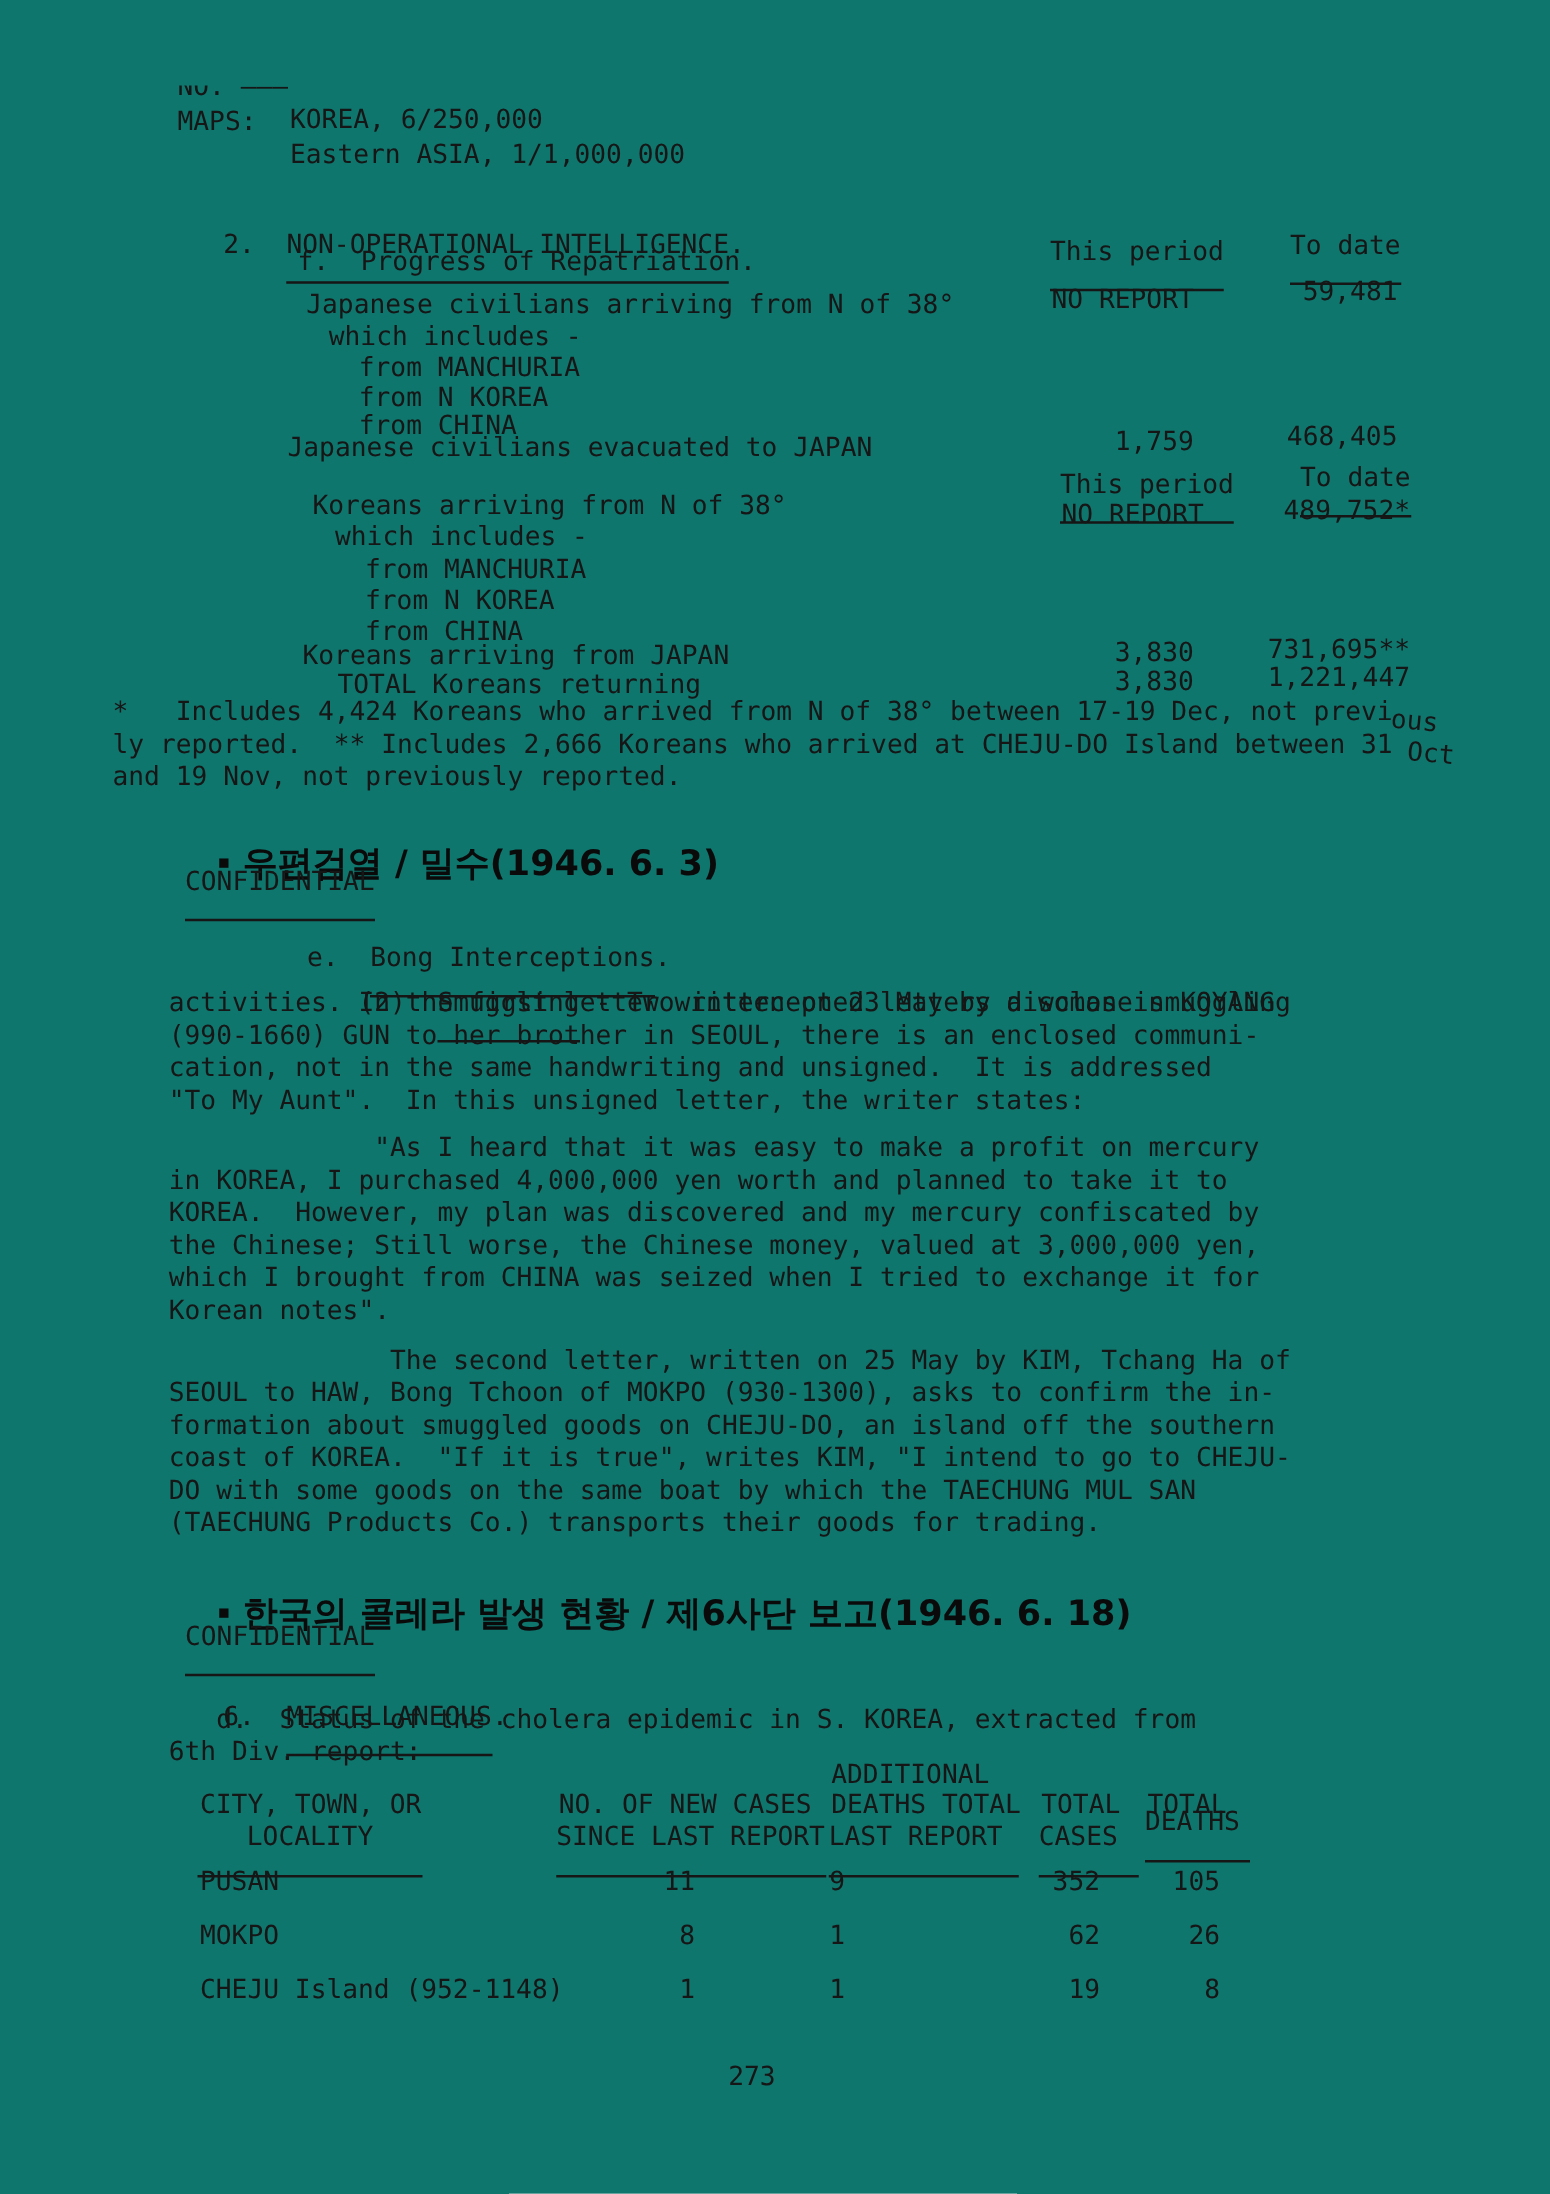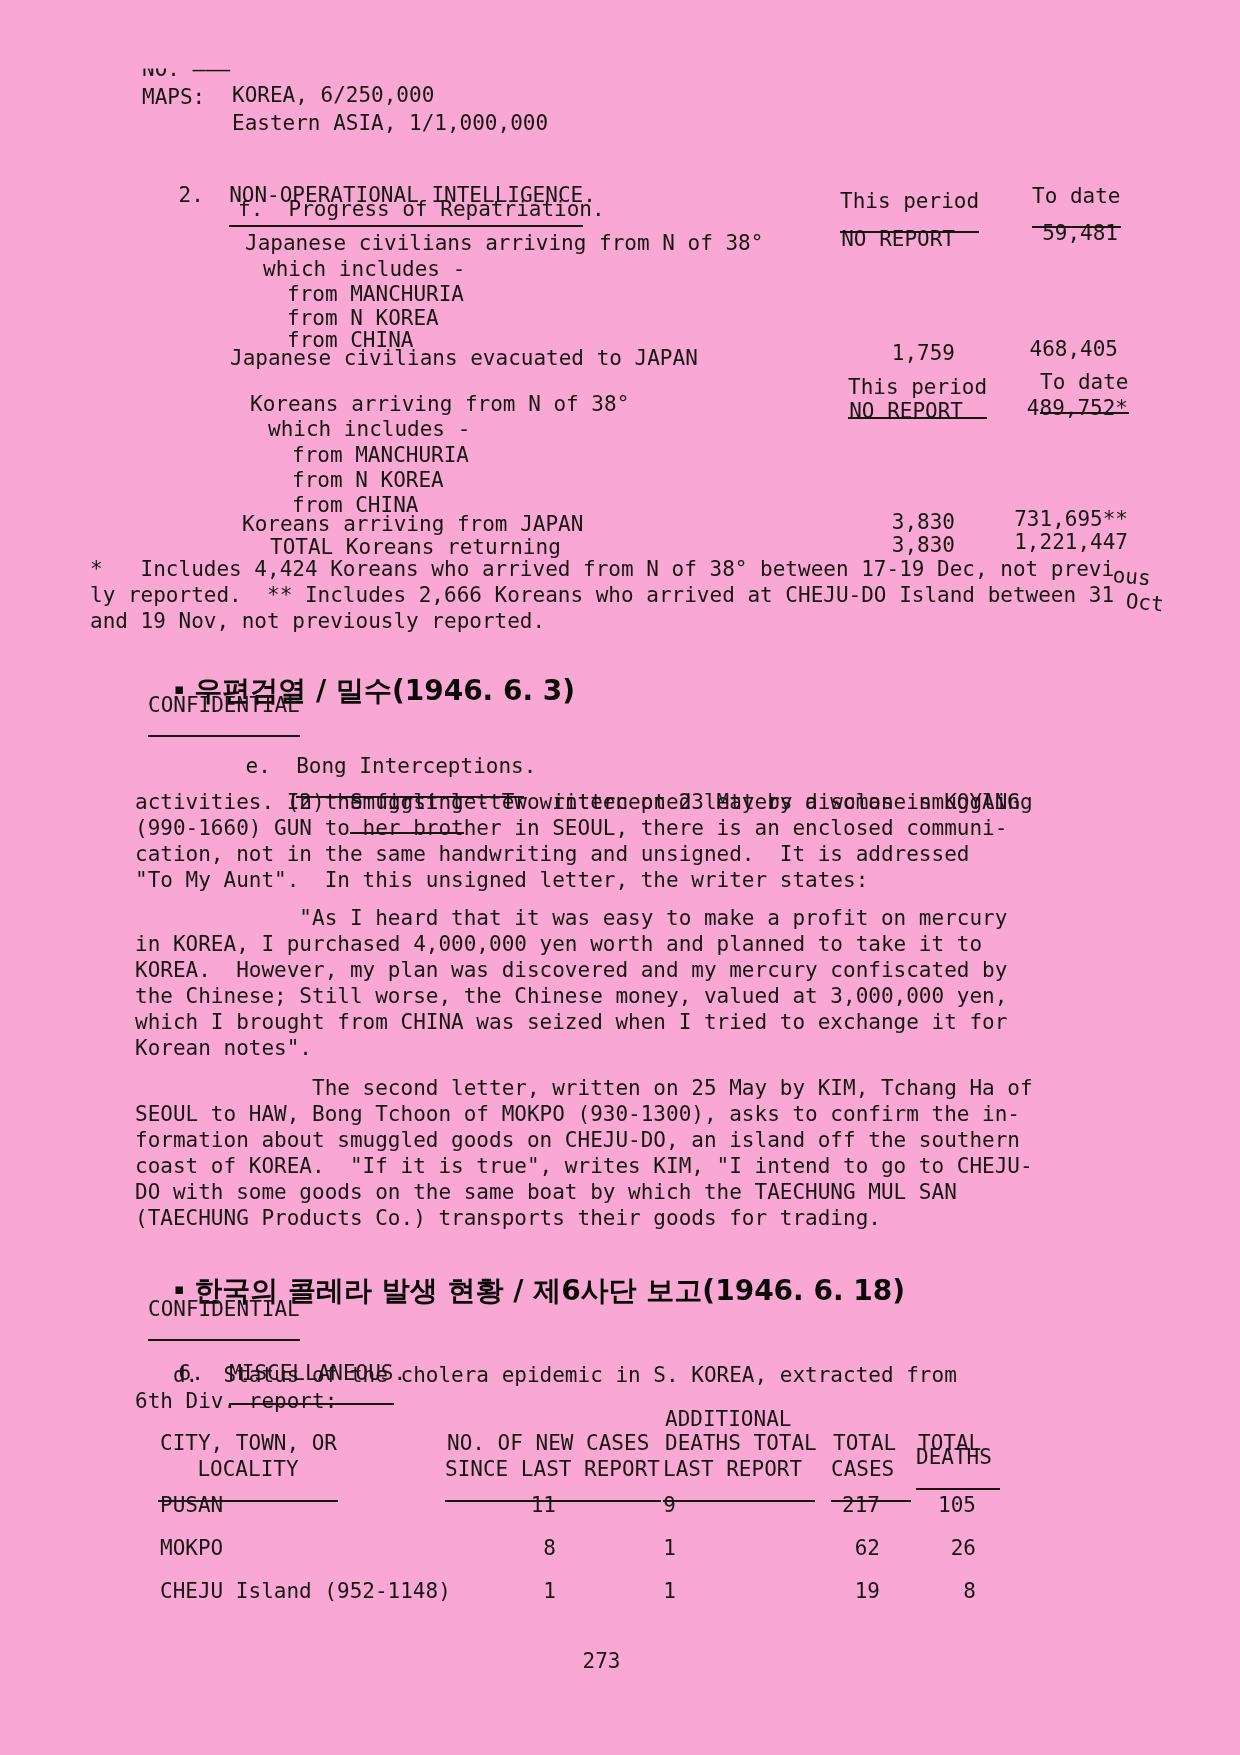--- a/index.html
+++ b/index.html
@@ -1,20 +1,20 @@
 <!DOCTYPE html>
 <html><head>
 <meta charset="utf-8">
 <style>
   html,body{margin:0;padding:0;background:#e8e8e8;}
   .page{
     position:relative;
     width:1240px;height:1755px;
     margin:0 auto;
-    background:#f9a8d4;
+    background:#0f766e;
     overflow:hidden;
     color:#161616;
   }
   .t{
     position:absolute;
     white-space:pre;
     font-family:"DejaVu Sans Mono","Liberation Mono",monospace;
     font-size:21px;line-height:26px;
     color:#161616;
   }
@@ -146,21 +146,21 @@
   <div class="t u ctr" style="left:158px;top:1456px;width:180px">LOCALITY</div>
   <div class="t u" style="left:445px;top:1456px;width:216px">SINCE LAST REPORT</div>
   <div class="t u" style="left:663px;top:1456px;width:152px">LAST REPORT</div>
   <div class="t u" style="left:831px;top:1456px;width:80px">CASES</div>
   <div class="t u" style="left:916px;top:1444px;width:84px">DEATHS</div>
 
   <div>
     <div class="t" style="left:160px;top:1492px">PUSAN</div>
     <div class="t ra" style="left:466px;top:1492px;width:90px">11</div>
     <div class="t ra" style="left:586px;top:1492px;width:90px">9</div>
-    <div class="t ra" style="left:790px;top:1492px;width:90px">217</div>
+    <div class="t ra" style="left:790px;top:1492px;width:90px">352</div>
     <div class="t ra" style="left:886px;top:1492px;width:90px">105</div>
   </div>
 
   <div>
     <div class="t" style="left:160px;top:1535px">MOKPO</div>
     <div class="t ra" style="left:466px;top:1535px;width:90px">8</div>
     <div class="t ra" style="left:586px;top:1535px;width:90px">1</div>
     <div class="t ra" style="left:790px;top:1535px;width:90px">62</div>
     <div class="t ra" style="left:886px;top:1535px;width:90px">26</div>
   </div>

